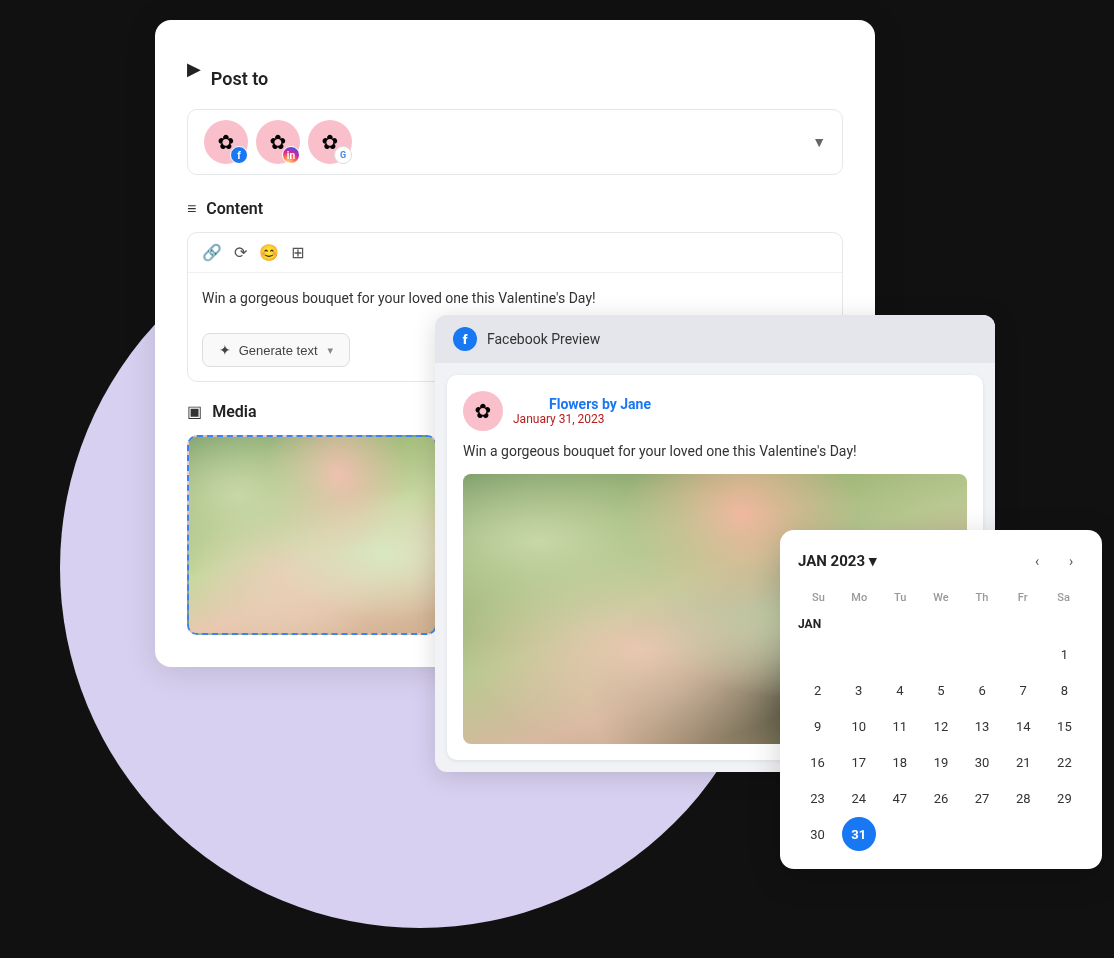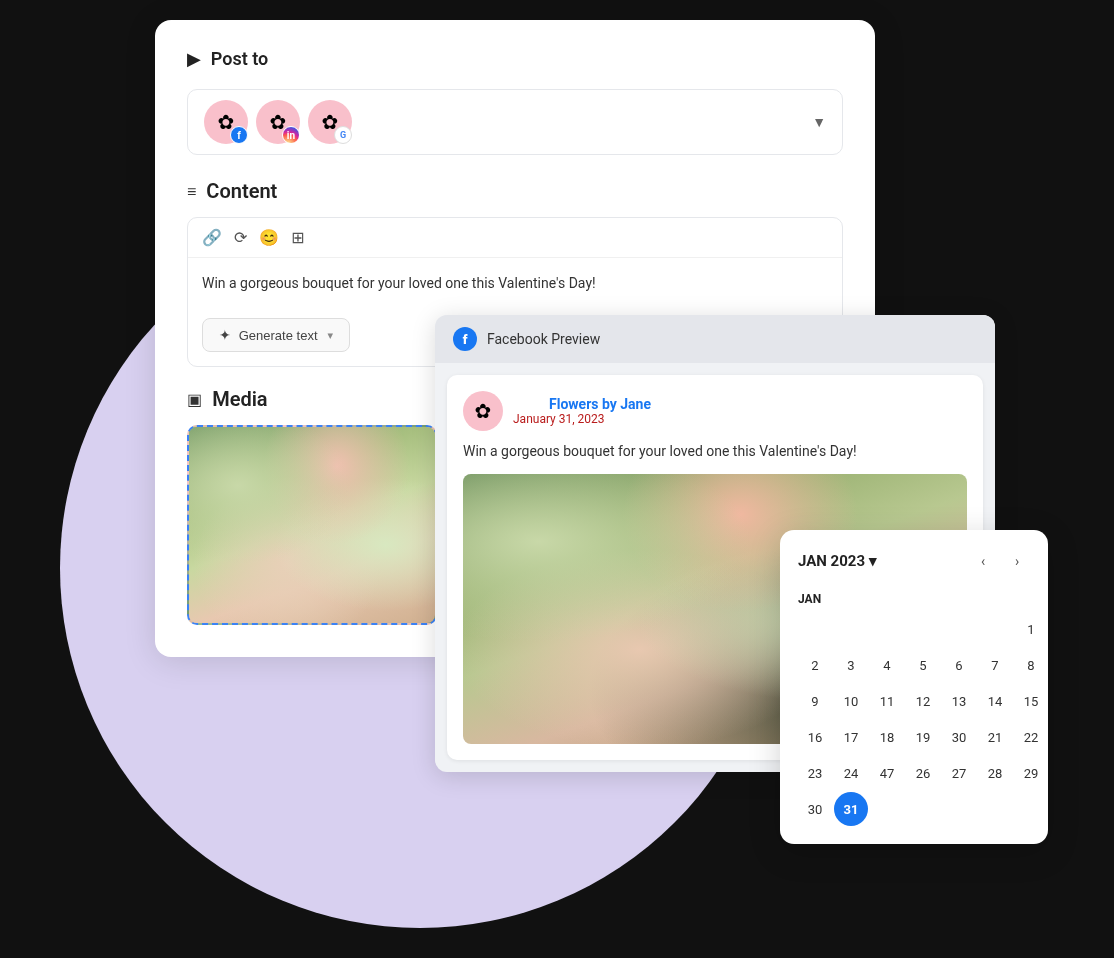--- a/index.html
+++ b/index.html
@@ -44,20 +44,21 @@
 
     .panel-header .send-icon {
       font-size: 18px;
       color: #222;
     }
 
     .panel-header-title {
       font-size: 18px;
       font-weight: 600;
       color: #222;
+      margin-top: 20px;
     }
 
     .post-to-dropdown {
       border: 1.5px solid #e5e7eb;
       border-radius: 10px;
       padding: 10px 16px;
       display: flex;
       align-items: center;
       justify-content: space-between;
       margin-bottom: 24px;
@@ -108,21 +109,21 @@
     }
 
     .section-header {
       display: flex;
       align-items: center;
       gap: 10px;
       margin-bottom: 14px;
     }
 
     .section-icon { font-size: 16px; color: #333; }
-    .section-title { font-size: 20px; font-weight: 600; color: #222; }
+    .section-title { font-size: 16px; font-weight: 600; color: #222; }
 
     .content-editor {
       border: 1.5px solid #e5e7eb;
       border-radius: 10px;
       overflow: hidden;
       margin-bottom: 20px;
     }
 
     .editor-toolbar {
       display: flex;
@@ -291,21 +292,21 @@
         radial-gradient(ellipse at 35% 65%, #e8c8b0 0%, transparent 40%),
         radial-gradient(ellipse at 85% 80%, #2a3a28 0%, transparent 50%),
         linear-gradient(160deg, #6a8e5a 0%, #98b070 25%, #b8c890 45%, #d8b8a0 65%, #c0a080 85%, #3a5030 100%);
     }
 
     
     .calendar-panel {
       position: absolute;
       top: 530px;
       left: 780px;
-      width: 268px;
+      width: 322px;
       background: #fff;
       border-radius: 14px;
       padding: 18px;
       box-shadow: 0 8px 32px rgba(0,0,0,0.18);
       z-index: 30;
     }
 
     .cal-header {
       display: flex;
       align-items: center;
@@ -479,20 +480,29 @@
       <span>JAN 2023</span>
       <span>▾</span>
     </div>
     <div class="cal-nav">
       <div class="cal-nav-btn">‹</div>
       <div class="cal-nav-btn">›</div>
     </div>
   </div>
 
   <div class="cal-grid">
+    <div class="cal-day-headers">
+      <div class="cal-day-header">Su</div>
+      <div class="cal-day-header">Mo</div>
+      <div class="cal-day-header">Tu</div>
+      <div class="cal-day-header">We</div>
+      <div class="cal-day-header">Th</div>
+      <div class="cal-day-header">Fr</div>
+      <div class="cal-day-header">Sa</div>
+    </div>
 
     <div class="cal-month-label">JAN</div>
 
     <div class="cal-days">
 
       <div class="cal-day empty"></div>
       <div class="cal-day empty"></div>
       <div class="cal-day empty"></div>
       <div class="cal-day empty"></div>
       <div class="cal-day empty"></div>

